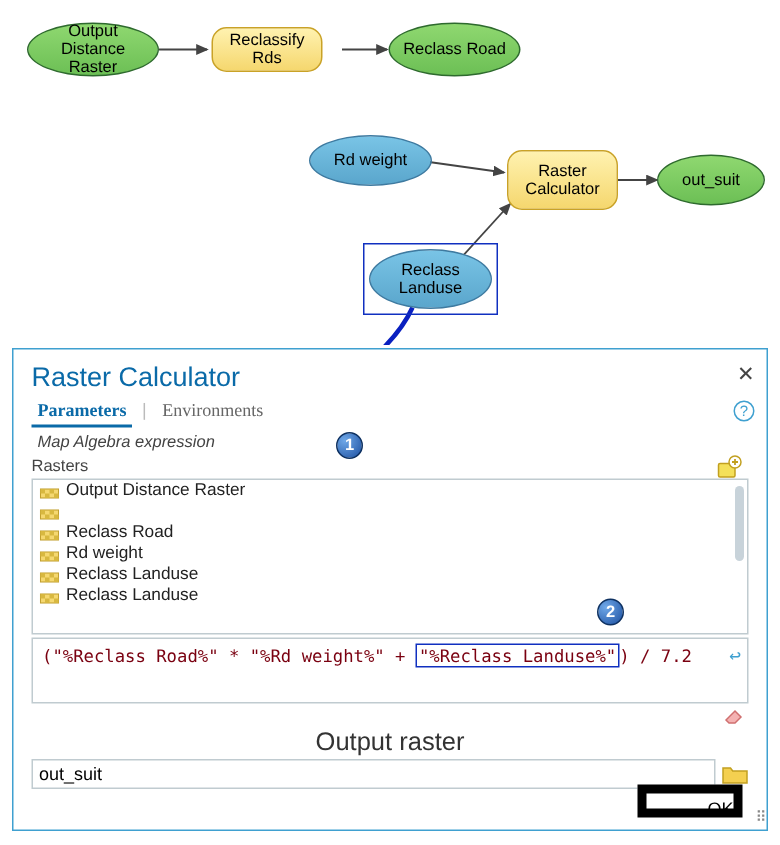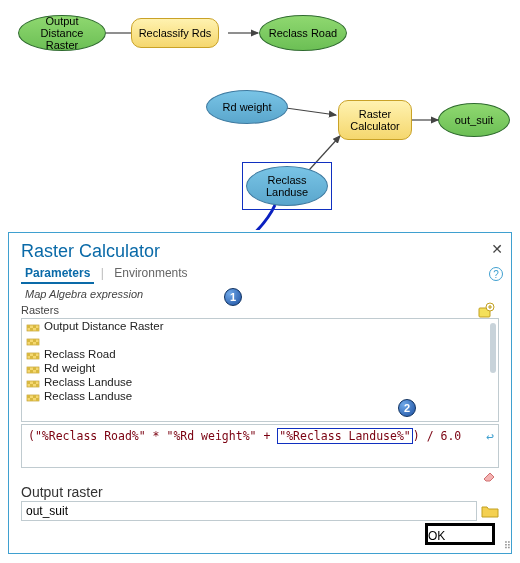--- a/index.html
+++ b/index.html
@@ -82,20 +82,21 @@
   .tabs {
     padding: 0 12px;
     font-size: 12px;
     margin-bottom: 4px;
   }
   .tab {
     display: inline-block;
     padding: 2px 4px;
     color: #666;
     cursor: pointer;
+    font-family: Liberation Serif, serif;
   }
   .tab.active {
     color: #0a6aa8;
     font-weight: 600;
     border-bottom: 2.5px solid #0a6aa8;
   }
   .tab-sep { color: #bbb; margin: 0 3px; }
   .help-icon {
     position: absolute;
     right: 8px; top: 34px;
@@ -181,21 +182,21 @@
     position: relative;
     white-space: nowrap;
   }
   .expr-icn {
     position: absolute;
     right: 4px; top: 4px;
     color: #3fa0d0;
     font-size: 13px;
   }
   .out-lbl {
-    padding: 0 12px; font-size: 14px; color: #333;
+    padding: 0 12px; font-size: 17px; color: #333; text-align: center;
   }
   .out-row {
     display: flex;
     align-items: center;
     gap: 4px;
     padding: 1px 12px 0 12px;
   }
   .out-input {
     flex: 1;
     border: 1px solid #c0cbd0;
@@ -203,24 +204,24 @@
     padding: 2px 4px;
     height: 20px;
   }
   .folder-icn {
     width: 18px; height: 16px;
   }
   .ok-btn {
     position: absolute;
     right: 16px; bottom: 8px;
     width: 70px; height: 22px;
-    border: 3px solid #000000;
+    border: 6px solid #000000;
     background: #fff;
     font-size: 12px;
-    text-align: left;
+    text-align: right;
     line-height: 20px;
   }
   .grip {
     position: absolute;
     right: 2px; bottom: 2px;
     color: #888;
     font-size: 10px;
     letter-spacing: -2px;
   }
   .num-badge {
@@ -261,21 +262,21 @@
 
     <line x1="286" y1="108" x2="336" y2="115" stroke="#444" stroke-width="1.2" marker-end="url(#arr)"></line>
     <line x1="300" y1="180" x2="340" y2="136" stroke="#444" stroke-width="1.2" marker-end="url(#arr)"></line>
 
     <line x1="412" y1="120" x2="438" y2="120" stroke="#444" stroke-width="1.2" marker-end="url(#arr)"></line>
 
     <path d="M275,205 C250,260 160,275 140,386" fill="none" stroke="#0a20c0" stroke-width="3" marker-end="url(#arrB)"></path>
   </svg>
 
   <div class="ellipse" style="left:18px; top:15px; width:88px; height:36px">Output Distance Raster</div>
-  <div class="roundrect" style="left:131px; top:18px; width:88px; height:30px">Reclassify Rds</div>
+  <div class="roundrect" style="left:141px; top:18px; width:74px; height:30px">Reclassify Rds</div>
   <div class="ellipse" style="left:259px; top:15px; width:88px; height:36px">Reclass Road</div>
 
   <div class="ellipse blue" style="left:206px; top:90px; width:82px; height:34px">Rd weight</div>
   <div class="roundrect" style="left:338px; top:100px; width:74px; height:40px">Raster Calculator</div>
   <div class="ellipse" style="left:438px; top:103px; width:72px; height:34px">out_suit</div>
 
   <div class="sel-box" style="left:242px; top:162px; width:90px; height:48px"></div>
   <div class="ellipse blue" style="left:246px; top:166px; width:82px; height:40px">Reclass Landuse</div>
 
   <div class="panel">
@@ -380,21 +381,21 @@
                 </span>
                 <span>Reclass Landuse</span>
               </div>
             </div>
           <div class="scrollbar"></div>
         </div>
       </div>
     </div>
 
     <div class="expr-box">
-      <span>("%Reclass Road%"  *  "%Rd weight%" + </span><span class="hl-box">"%Reclass Landuse%"</span><span>) / 6.0</span>
+      <span>("%Reclass Road%"  *  "%Rd weight%" + </span><span class="hl-box">"%Reclass Landuse%"</span><span>) / 7.2</span>
       <span class="expr-icn">↩</span>
     </div>
 
     <div style="height:16px; position:relative;">
       <span style="position:absolute; right:14px; top:2px;">
         <svg width="16" height="12">
             <path d="M3 9 L9 3 L13 7 L9 11 L5 11 Z" fill="#f4b2b2" stroke="#d07070"></path>
           </svg>
       </span>
     </div>

